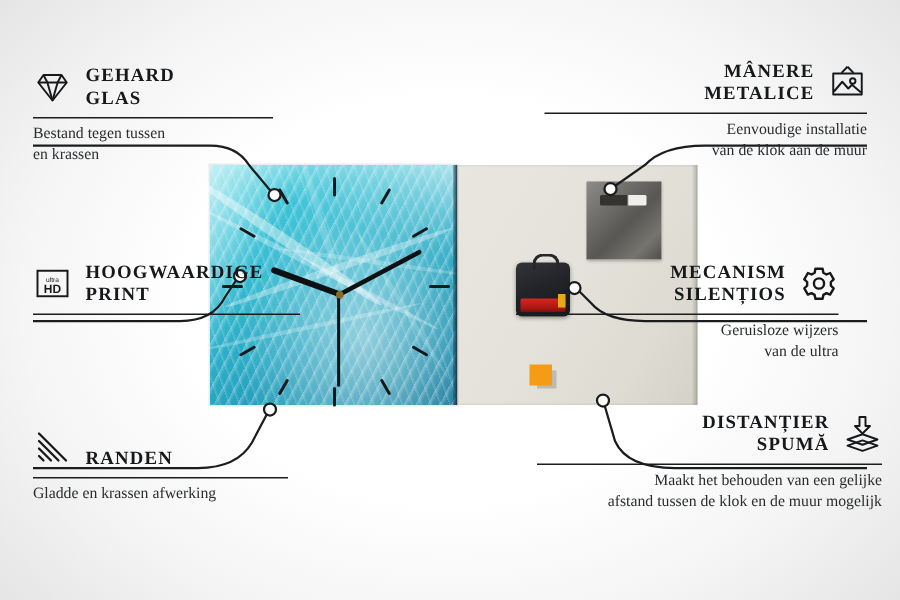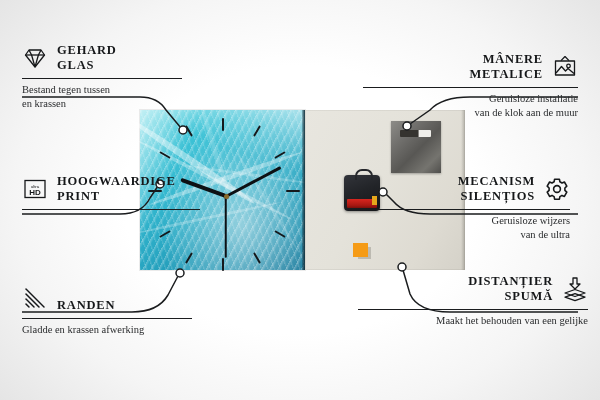--- a/index.html
+++ b/index.html
@@ -331,43 +331,43 @@
       <span class="feat-title">
         <br><span>RANDEN</span>
       </span>
     </div>
     <div class="feat-rule" style="width:170px;"></div>
     <div class="feat-desc">
       <span>Gladde en krassen afwerking</span>
     </div>
   </div>
 
-  <div class="feature right" style="left:363px; top:50px;">
+  <div class="feature right" style="left:363px; top:38px;">
     <div class="feat-head">
       <span class="feat-title">
         <span>MÂNERE</span><br><span>METALICE</span>
       </span>
       <span class="feat-icon">
         <svg viewBox="0 0 26 26">
             <g fill="none" stroke="currentColor" stroke-width="1.3" stroke-linejoin="round">
           <rect x="3.5" y="7" width="19" height="14"></rect>
           <path d="M13 2.5 L9 6.6 M13 2.5 L17 6.6"></path>
           <circle cx="16.5" cy="12" r="1.8"></circle>
           <path d="M4 19 L9.5 12.5 L13.5 17 L16 14.5 L22 19.6"></path>
         </g>
           </svg>
       </span>
     </div>
     <div class="feat-rule" style="width:215px; margin-left:auto;"></div>
     <div class="feat-desc">
-      <span>Geruisloze installatie</span><br><span>van de klok aan de muur</span>
-    </div>
-  </div>
-
-  <div class="feature right" style="left:355px; top:172px;">
+      <span>Eenvoudige installatie</span><br><span>van de klok aan de muur</span>
+    </div>
+  </div>
+
+  <div class="feature right" style="left:344px; top:172px;">
     <div class="feat-head">
       <span class="feat-title">
         <span>MECANISM</span><br><span>SILENȚIOS</span>
       </span>
       <span class="feat-icon">
         <svg viewBox="0 0 26 26">
             <g fill="none" stroke="currentColor" stroke-width="1.6" stroke-linejoin="round">
           <path d="M10.6 3.2 h4.8 l.5 2.6 2.1 1.2 2.4-1 2.4 4.2 -1.9 1.8 v2.4 l1.9 1.8 -2.4 4.2 -2.4-1 -2.1 1.2 -.5 2.6 h-4.8 l-.5-2.6 -2.1-1.2 -2.4 1 -2.4-4.2 1.9-1.8 v-2.4 l-1.9-1.8 2.4-4.2 2.4 1 2.1-1.2 Z"></path>
           <circle cx="13" cy="13" r="3.4"></circle>
         </g>
@@ -390,17 +390,17 @@
             <g fill="none" stroke="currentColor" stroke-width="1.3" stroke-linejoin="round">
           <path d="M11 2 h4 v6 h3 l-5 5 -5-5 h3 Z"></path>
           <path d="M13 13.5 L23 17 L13 20.5 L3 17 Z"></path>
           <path d="M13 17.6 L23 21.1 L13 24.6 L3 21.1 Z"></path>
         </g>
           </svg>
       </span>
     </div>
     <div class="feat-rule" style="width:230px; margin-left:auto;"></div>
     <div class="feat-desc">
-      <span>Maakt het behouden van een gelijke</span><br>
+      <span>Maakt het behouden van een gelijke</span><br><span>afstand tussen de klok en de muur mogelijk</span>
     </div>
   </div>
 
 </div>
 
 </body></html>

